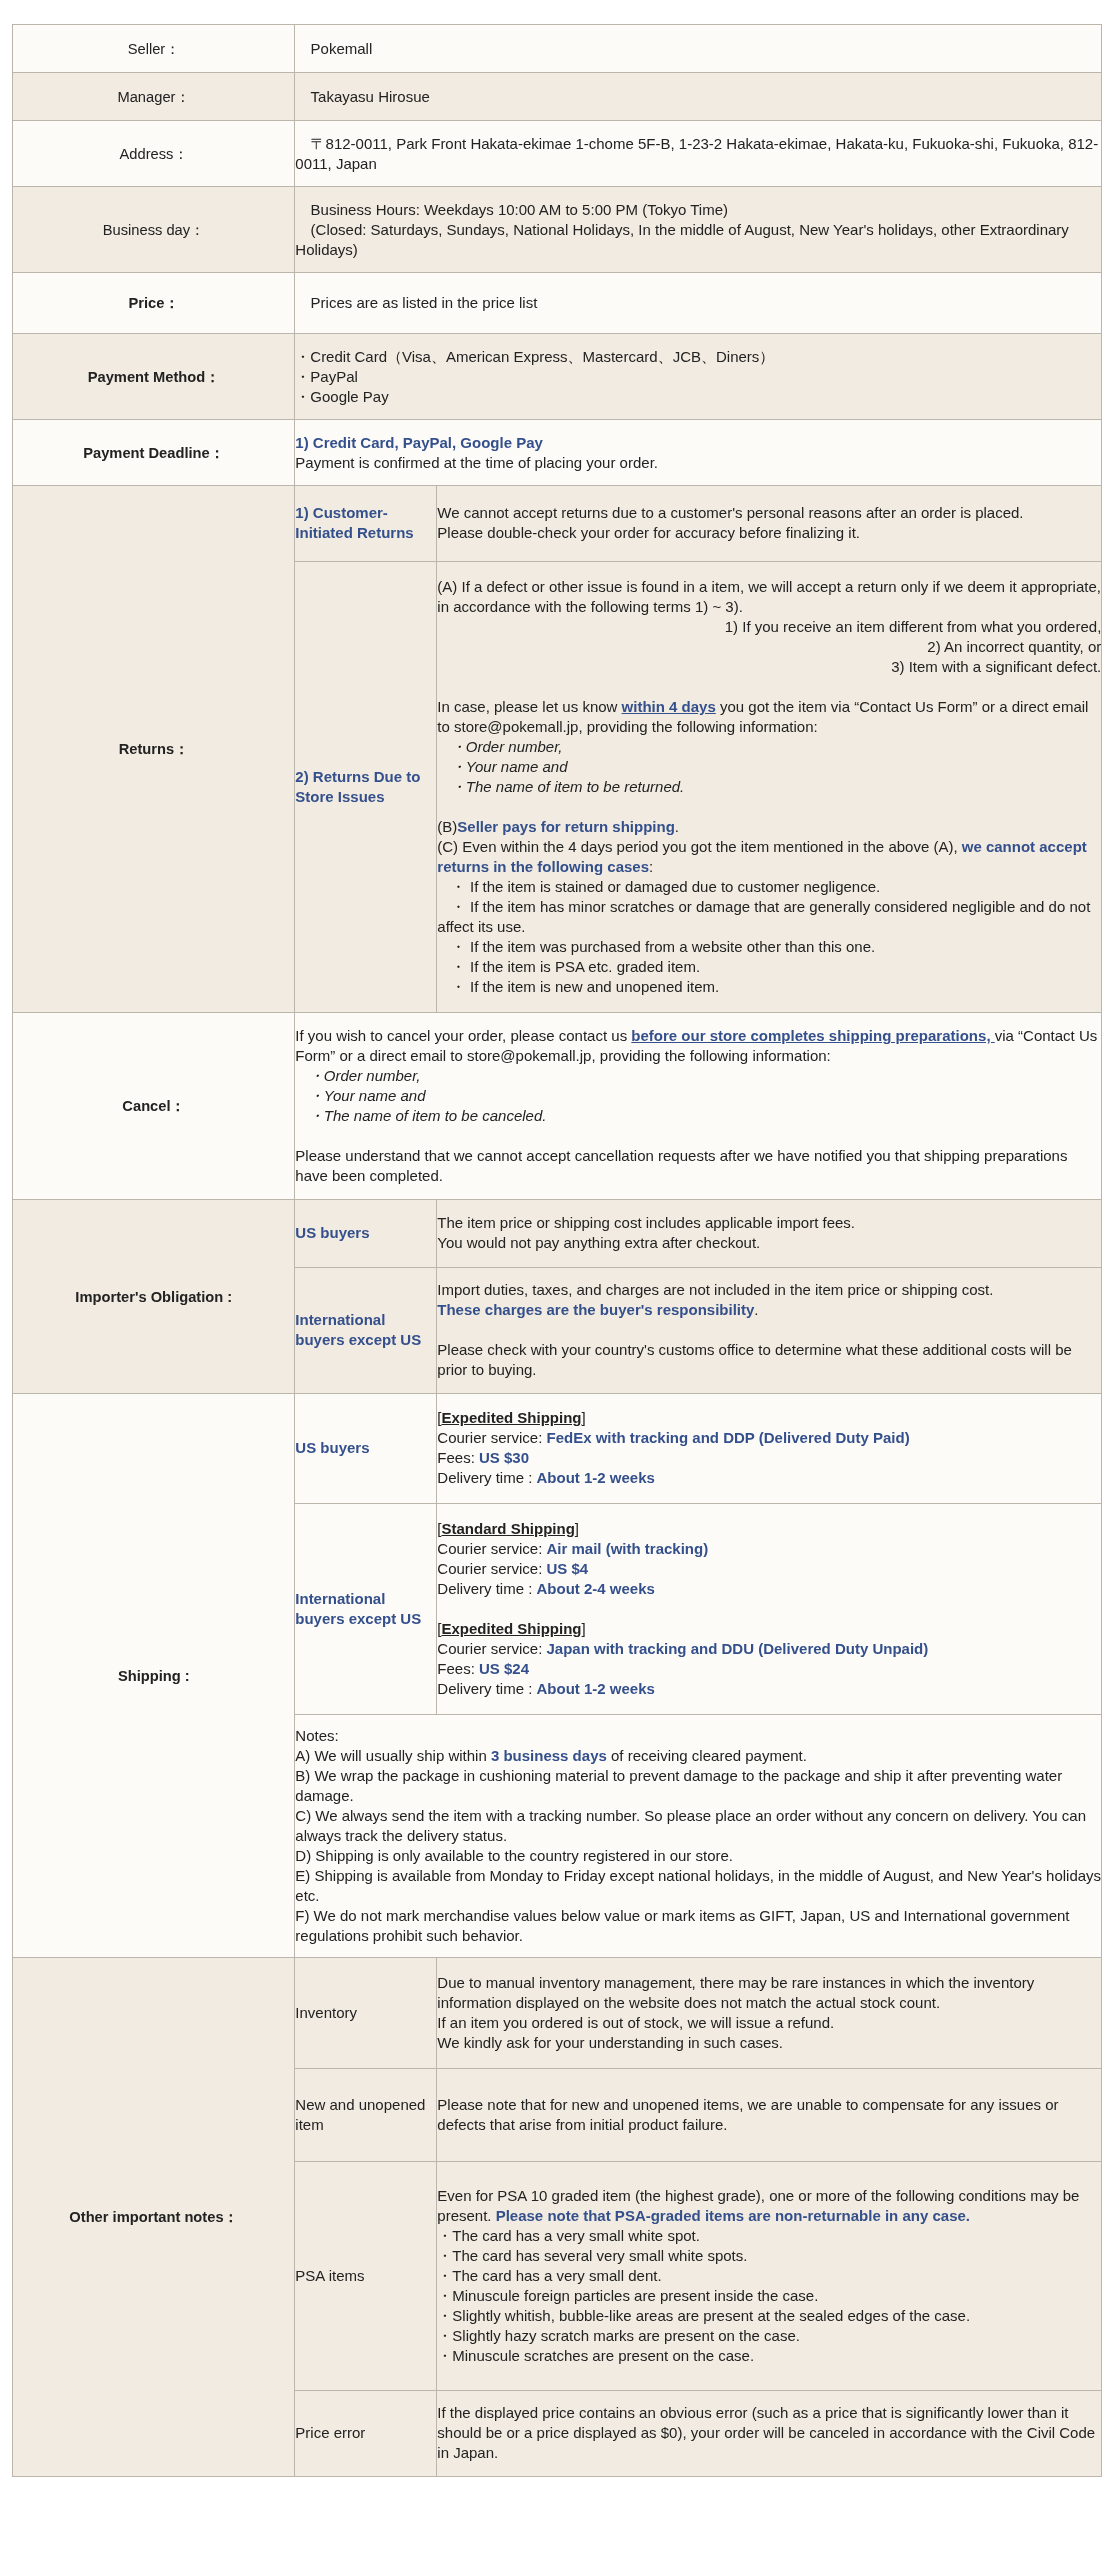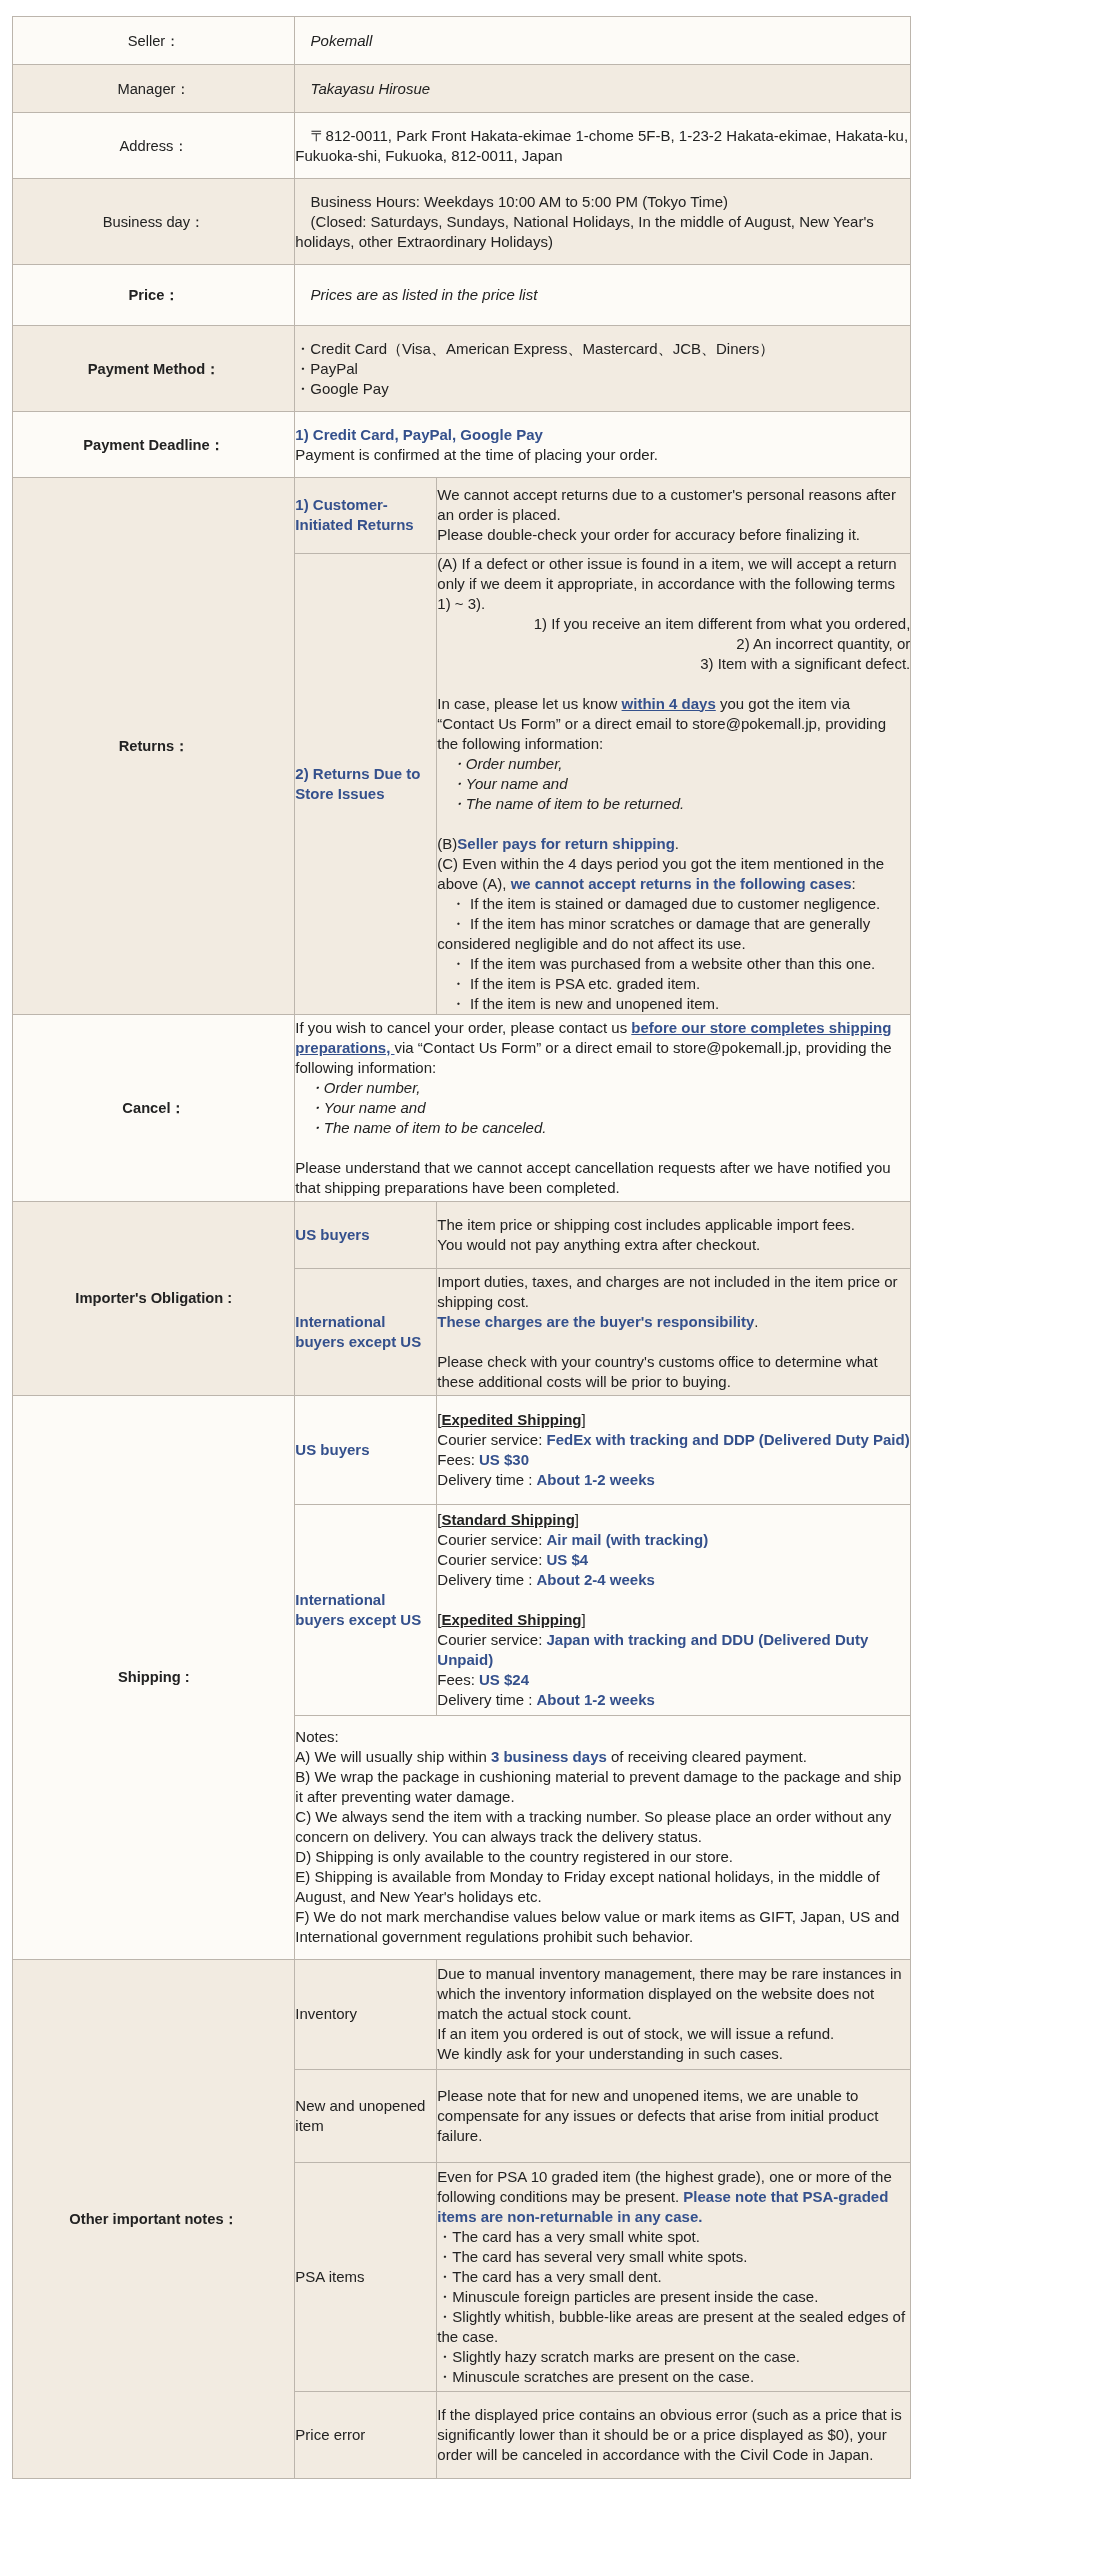--- a/index.html
+++ b/index.html
@@ -1,28 +1,28 @@
 <!DOCTYPE html>
 <html style="font-size:9.8px"><head>
 <meta charset="utf-8">
 <style>
   html, body { margin: 0; padding: 0; background: #ffffff; }
   body {
     width: 1104px; height: 2576px; position: relative; overflow: hidden;
     font-family: "Liberation Sans", "DejaVu Sans", sans-serif;
     color: #222222; font-size: 15px; line-height: 20px;
   }
-  .tbl { position: absolute; left: 12.3px; top: 16px; width: 899px; border-collapse: collapse; table-layout: fixed; border-radius: 14px; }
+  .tbl { position: absolute; left: 12.3px; top: 24px; width: 1090px; border-collapse: collapse; table-layout: fixed; border-radius: 14px; }
   .tbl td { border: 1.2px solid #bcb5ac; vertical-align: middle; padding: 0; }
   .tbl .c-label { width: 282px; text-align: center; font-size: 14.7px; }
   .odd td { background: #fdfbf7; }
   .even td { background: #f2ebe1; }
   .label-plain { font-weight: normal; }
   .label-semi { font-weight: bold; }
-  .pad { padding-left: 15.3px !important; font-style: italic; }
+  .pad { padding-left: 15.3px !important; }
   .blue { color: #34508c; font-weight: bold; }
   .u { text-decoration: underline; }
   .blk-u { text-decoration: underline; font-weight: bold; }
   .sub { color: #34508c; font-weight: bold; text-align: left; }
   .sub-plain { text-align: left; }
   .ind1 { padding-left: 2.5px; text-align: right; }
   .ind2 { padding-left: 13.5px; font-style: italic; }
   .gap { height: 20px; }
   .inner { width: 100%; border-collapse: collapse; table-layout: fixed; }
   .inner td { border: none; border-bottom: 1.2px solid #bcb5ac; margin-top: 14px; }

